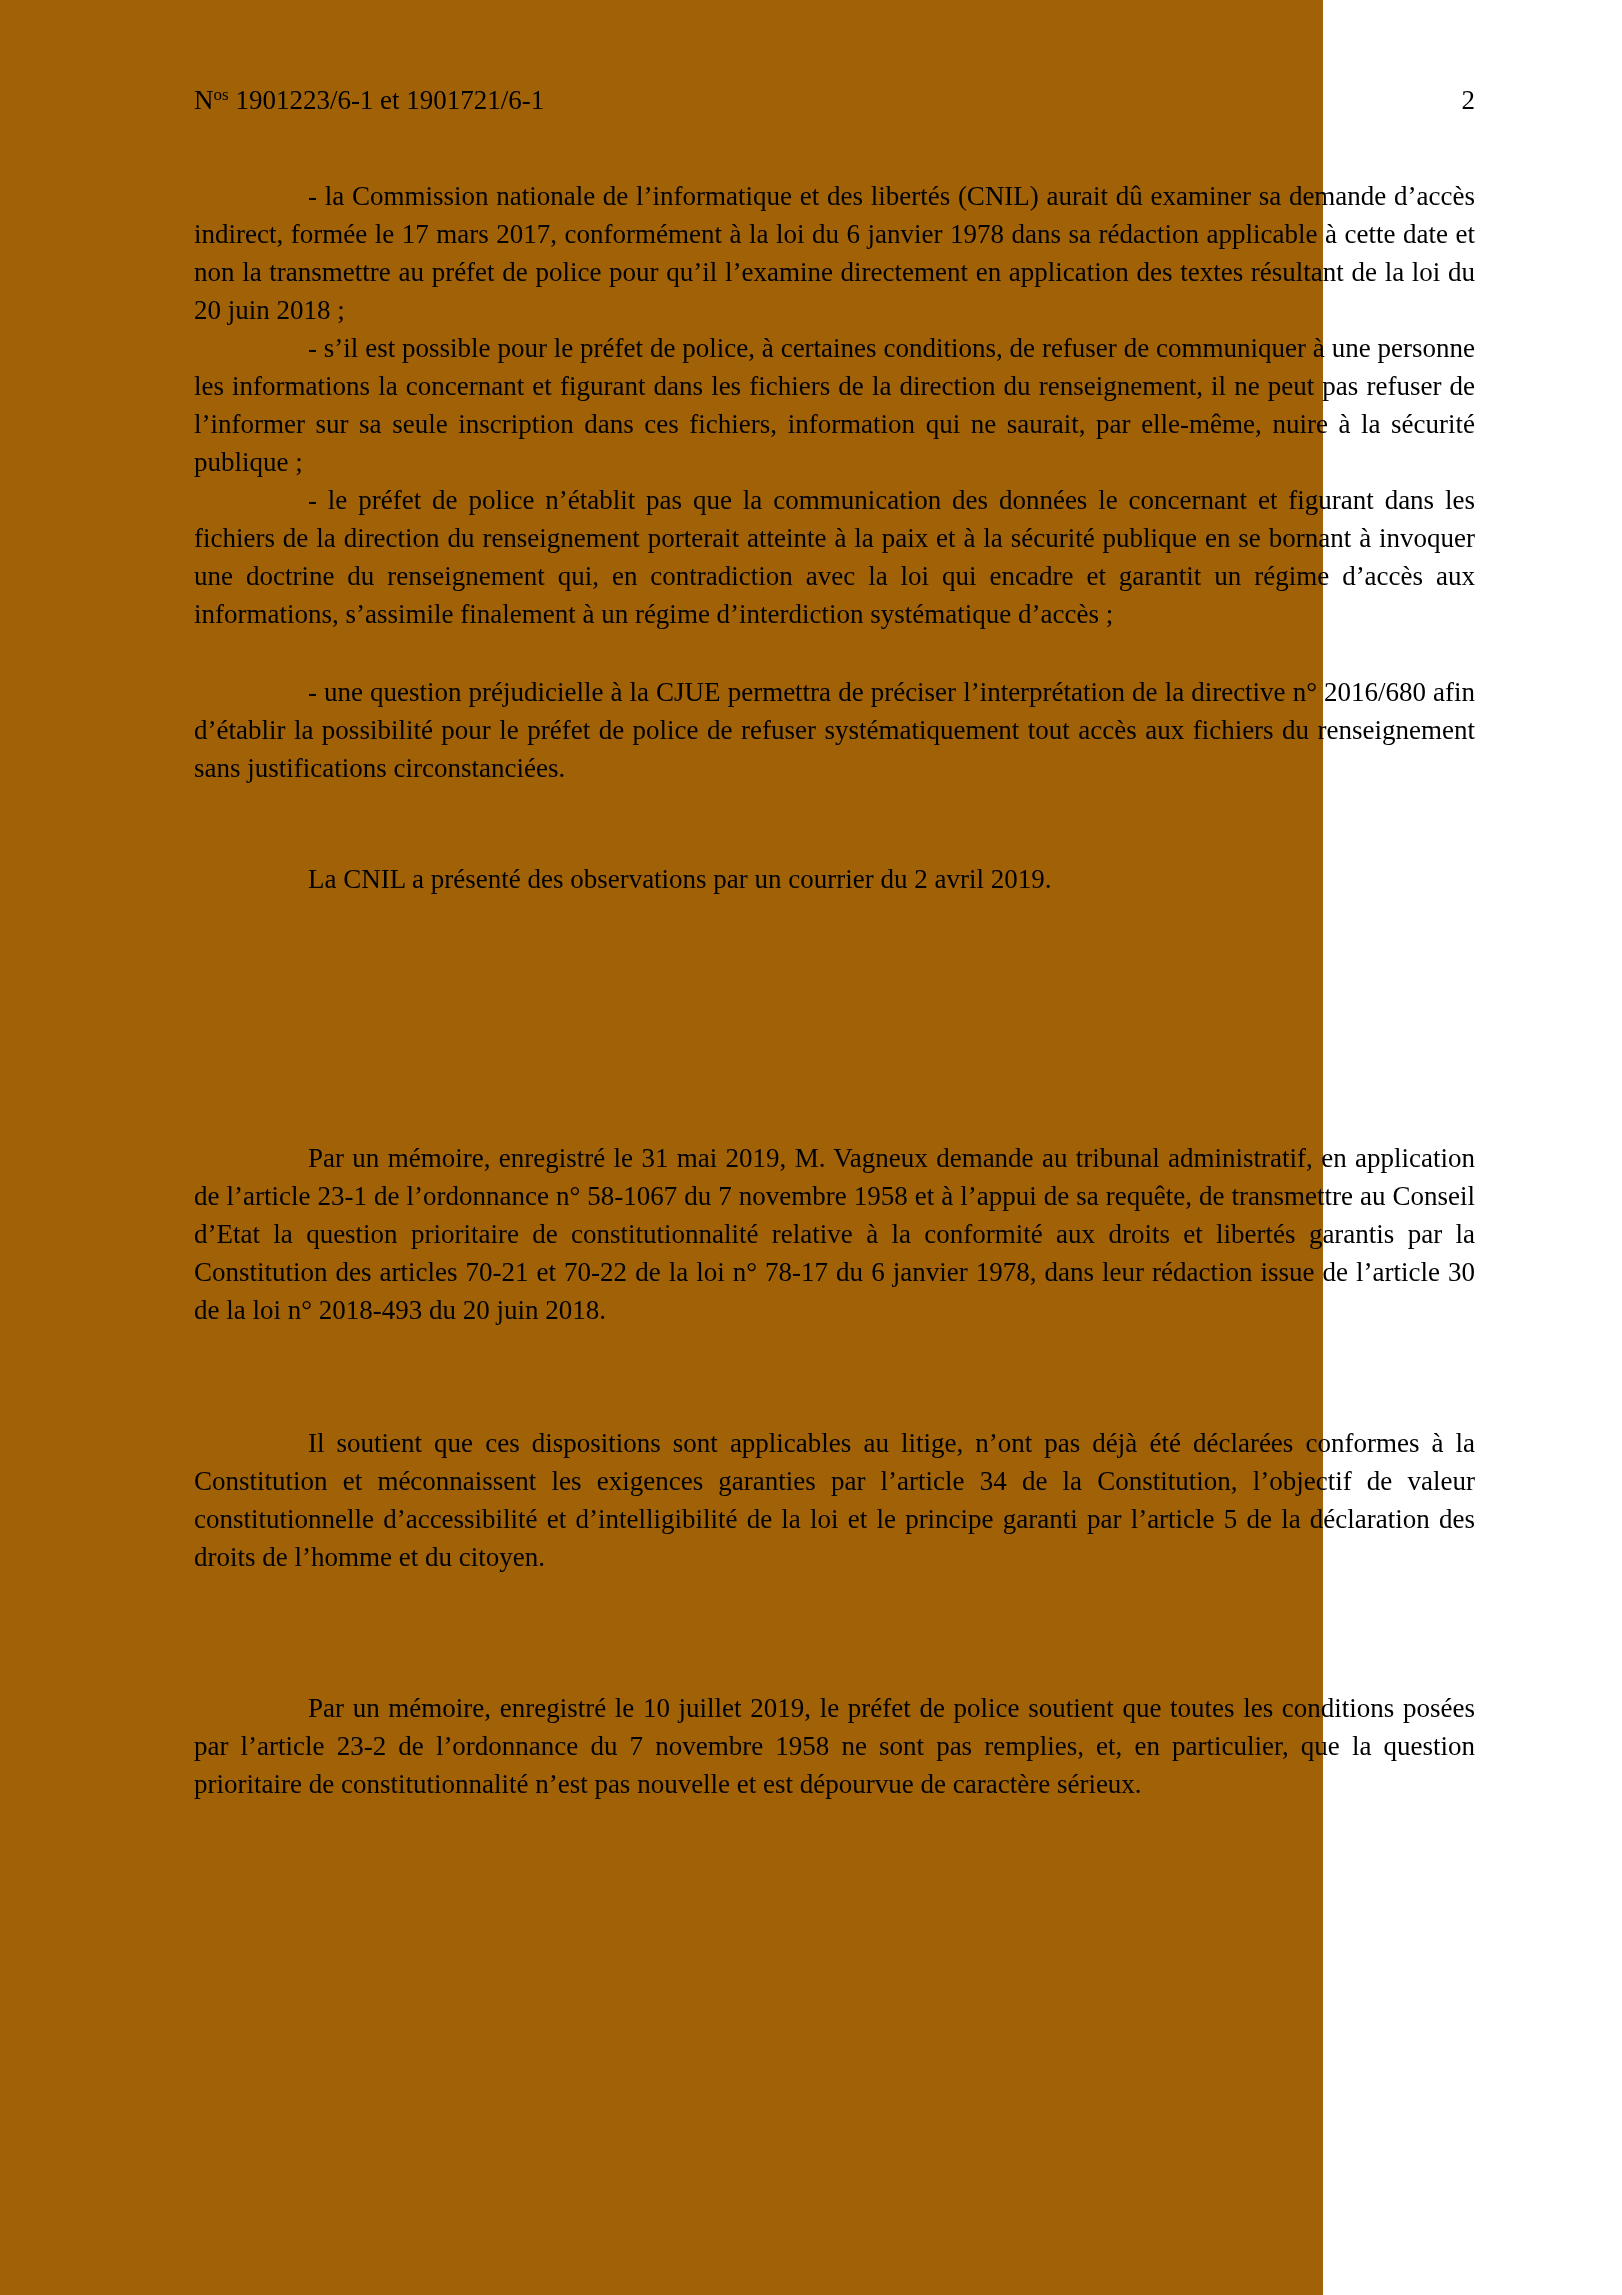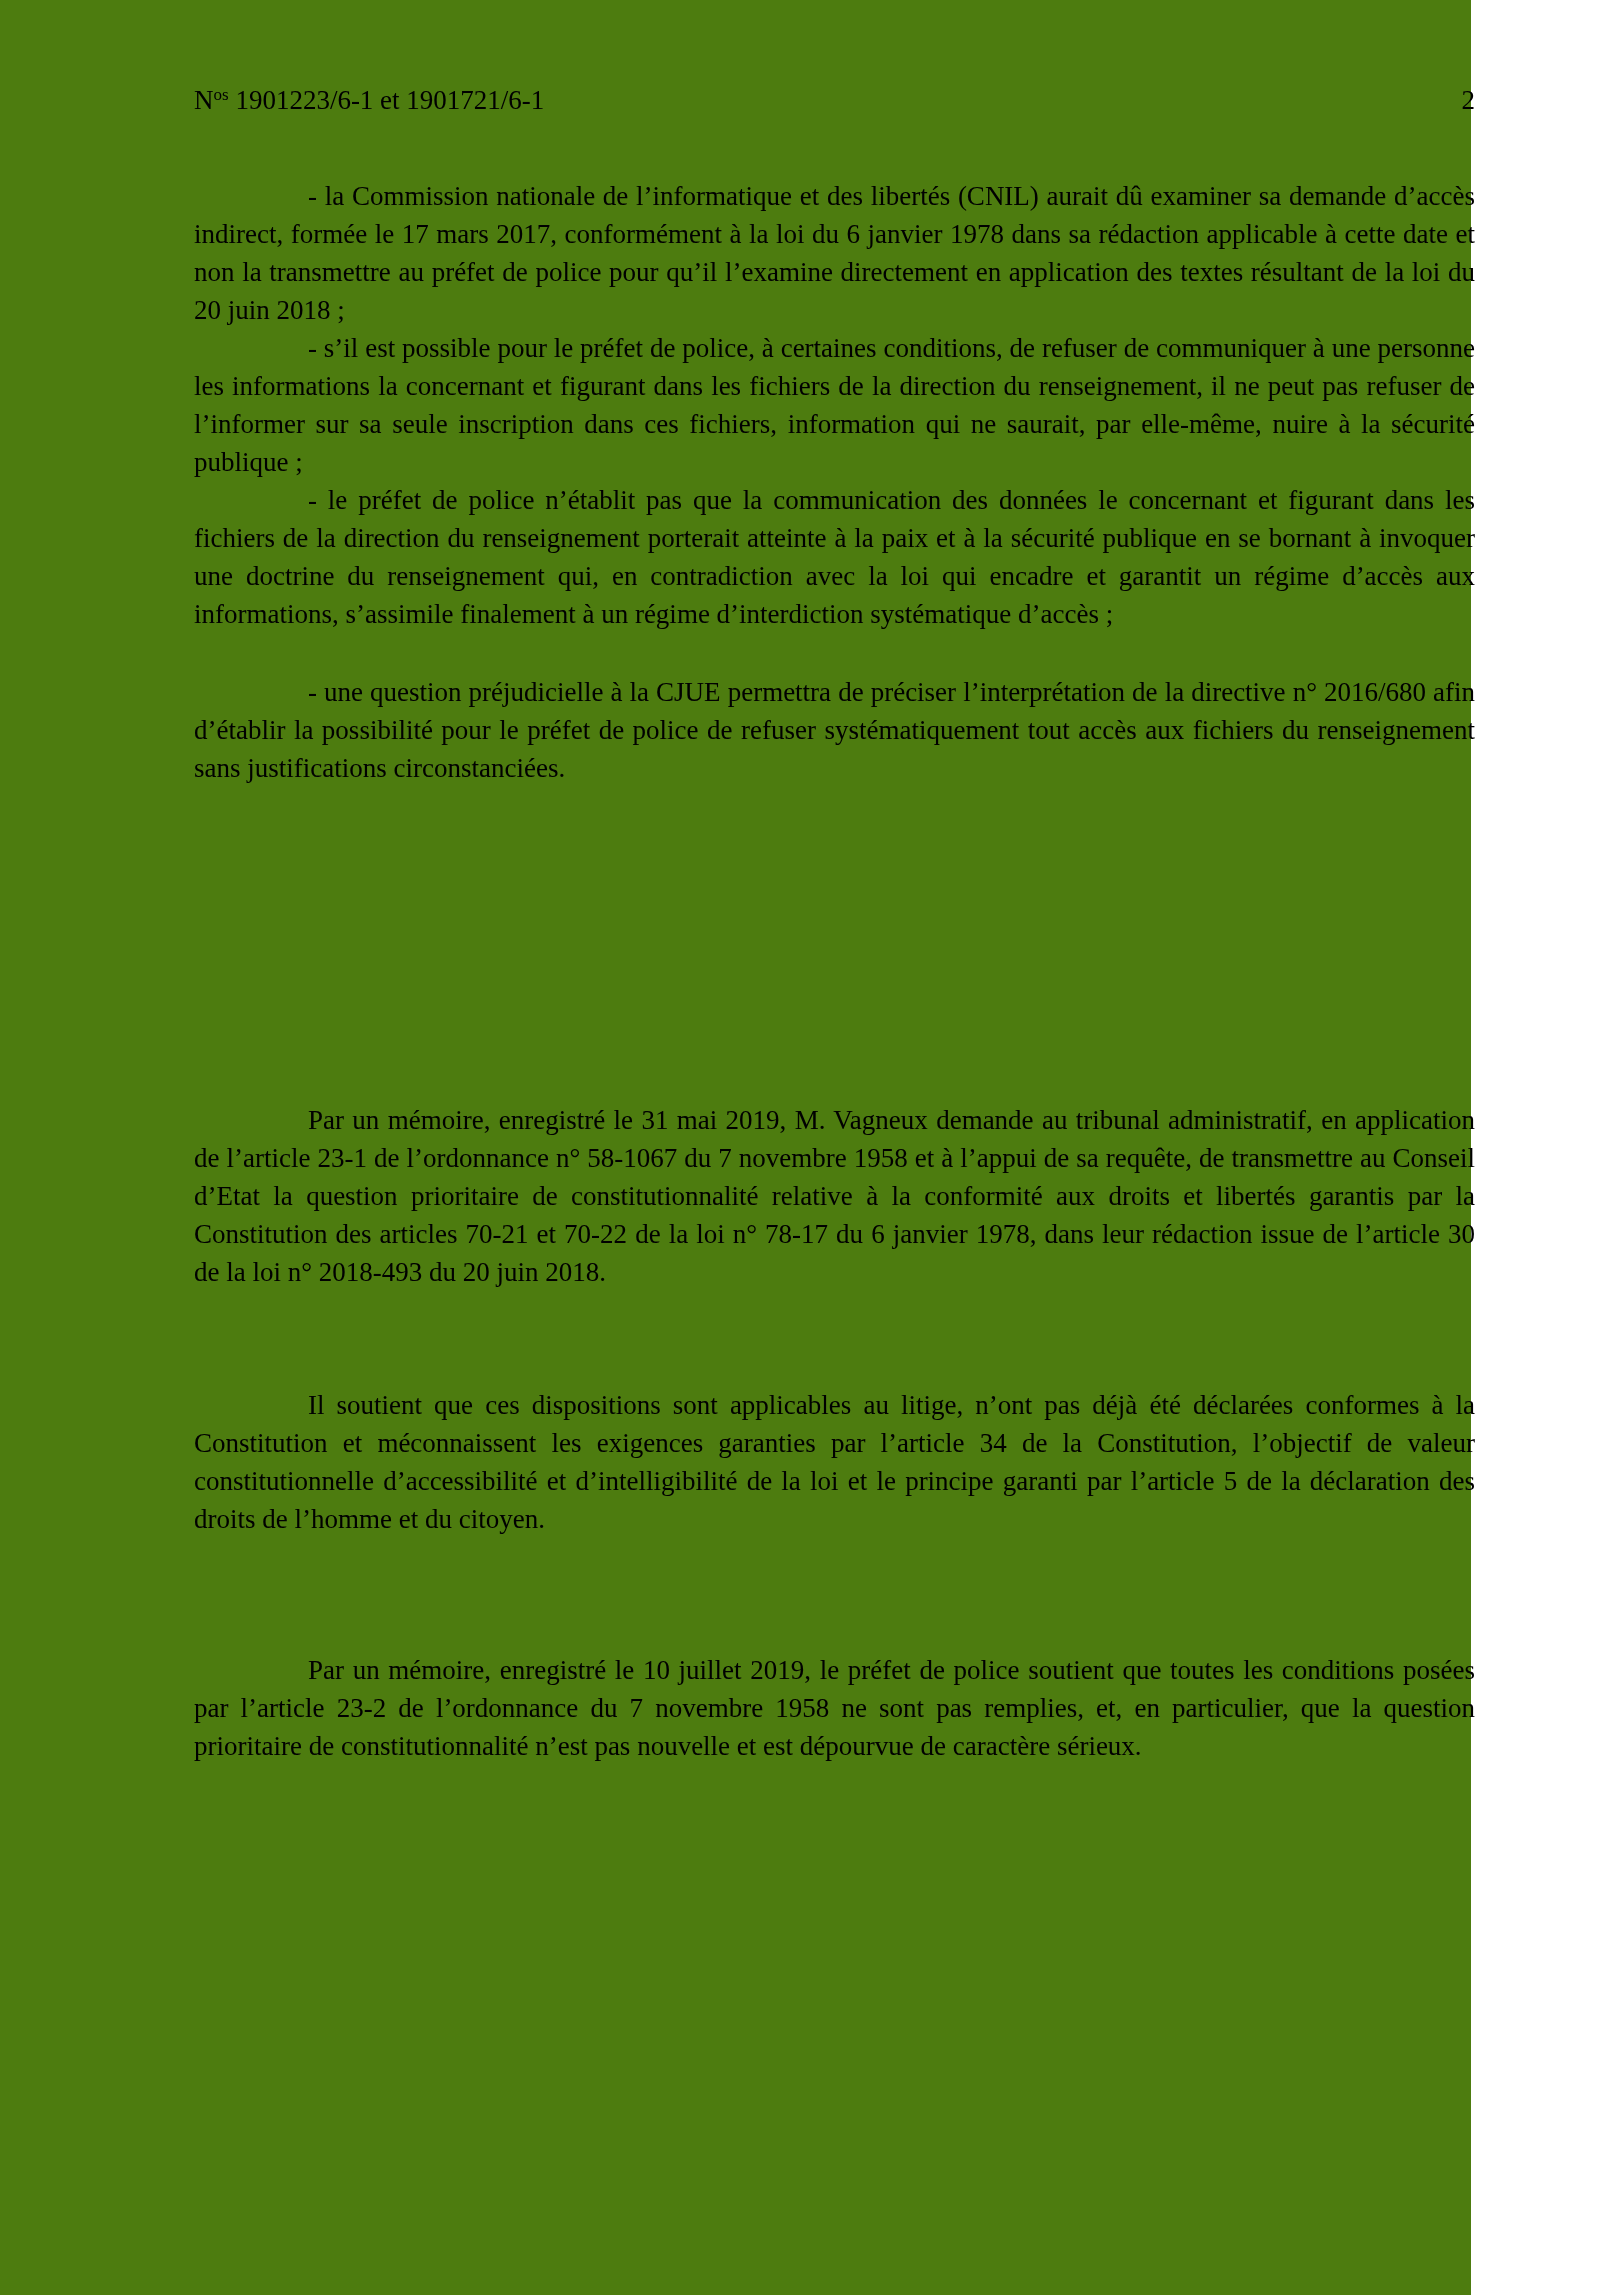--- a/index.html
+++ b/index.html
@@ -1,19 +1,19 @@
 <!DOCTYPE html>
 <html style="font-size:10.5px"><head>
 <meta charset="utf-8">
 <style>
   html, body { margin: 0; padding: 0; background: #ffffff; }
   body { width: 1623px; height: 2295px; position: relative; overflow: hidden; }
   .page {
-    position: absolute; left: 0; top: 0; width: 1471px; height: 2295px;
-    background: #4d7c0f; color: #000000;
+    position: absolute; left: 0; top: 0; width: 1323px; height: 2295px;
+    background: #a16207; color: #000000;
     font-family: "Liberation Serif", "DejaVu Serif", serif;
     font-size: 27px;
   }
   .header {
     position: absolute; left: 194px; top: 82px; width: 1281px; height: 37px;
     line-height: 37px;
   }
   .header .ref { position: absolute; left: 0; top: 0; white-space: nowrap; }
   .header .ref sup { font-size: 17px; vertical-align: 9.2px; line-height: 0; }
   .header .pageno { position: absolute; right: 0; top: 0; }
@@ -39,20 +39,21 @@
     <div class="pageno">2</div>
   </div>
 
   <div class="body">
     <p>- la Commission nationale de l’informatique et des libertés (CNIL) aurait dû examiner sa demande d’accès indirect, formée le 17 mars 2017, conformément à la loi du 6 janvier 1978 dans sa rédaction applicable à cette date et non la transmettre au préfet de police pour qu’il l’examine directement en application des textes résultant de la loi du 20 juin 2018 ;</p>
     <p>- s’il est possible pour le préfet de police, à certaines conditions, de refuser de communiquer à une personne les informations la concernant et figurant dans les fichiers de la direction du renseignement, il ne peut pas refuser de l’informer sur sa seule inscription dans ces fichiers, information qui ne saurait, par elle-même, nuire à la sécurité publique ;</p>
     <p>- le préfet de police n’établit pas que la communication des données le concernant et figurant dans les fichiers de la direction du renseignement porterait atteinte à la paix et à la sécurité publique en se bornant à invoquer une doctrine du renseignement qui, en contradiction avec la loi qui encadre et garantit un régime d’accès aux informations, s’assimile finalement à un régime d’interdiction systématique d’accès ;</p>
     <p class="last-left">- une question préjudicielle à la CJUE permettra de préciser l’interprétation de la directive n° 2016/680 afin d’établir la possibilité pour le préfet de police de refuser systématiquement tout accès aux fichiers du renseignement sans justifications circonstanciées.</p>
 
     <div class="gap-l"></div>
+    <p>La CNIL a présenté des observations par un courrier du 2 avril 2019.</p>
 
     <div class="gap-l"></div>
 
     <div class="gap-m"></div>
 
     <div class="gap-l"></div>
     <p class="last-left">Par un mémoire, enregistré le 31 mai 2019, M. Vagneux demande au tribunal administratif, en application de l’article 23-1 de l’ordonnance n° 58-1067 du 7 novembre 1958 et à l’appui de sa requête, de transmettre au Conseil d’Etat la question prioritaire de constitutionnalité relative à la conformité aux droits et libertés garantis par la Constitution des articles 70-21 et 70-22 de la loi n° 78-17 du 6 janvier 1978, dans leur rédaction issue de l’article 30 de la loi n° 2018-493 du 20 juin 2018.</p>
 
     <div class="gap-m"></div>
     <p class="last-left">Il soutient que ces dispositions sont applicables au litige, n’ont pas déjà été déclarées conformes à la Constitution et méconnaissent les exigences garanties par l’article 34 de la Constitution, l’objectif de valeur constitutionnelle d’accessibilité et d’intelligibilité de la loi et le principe garanti par l’article 5 de la déclaration des droits de l’homme et du citoyen.</p>

